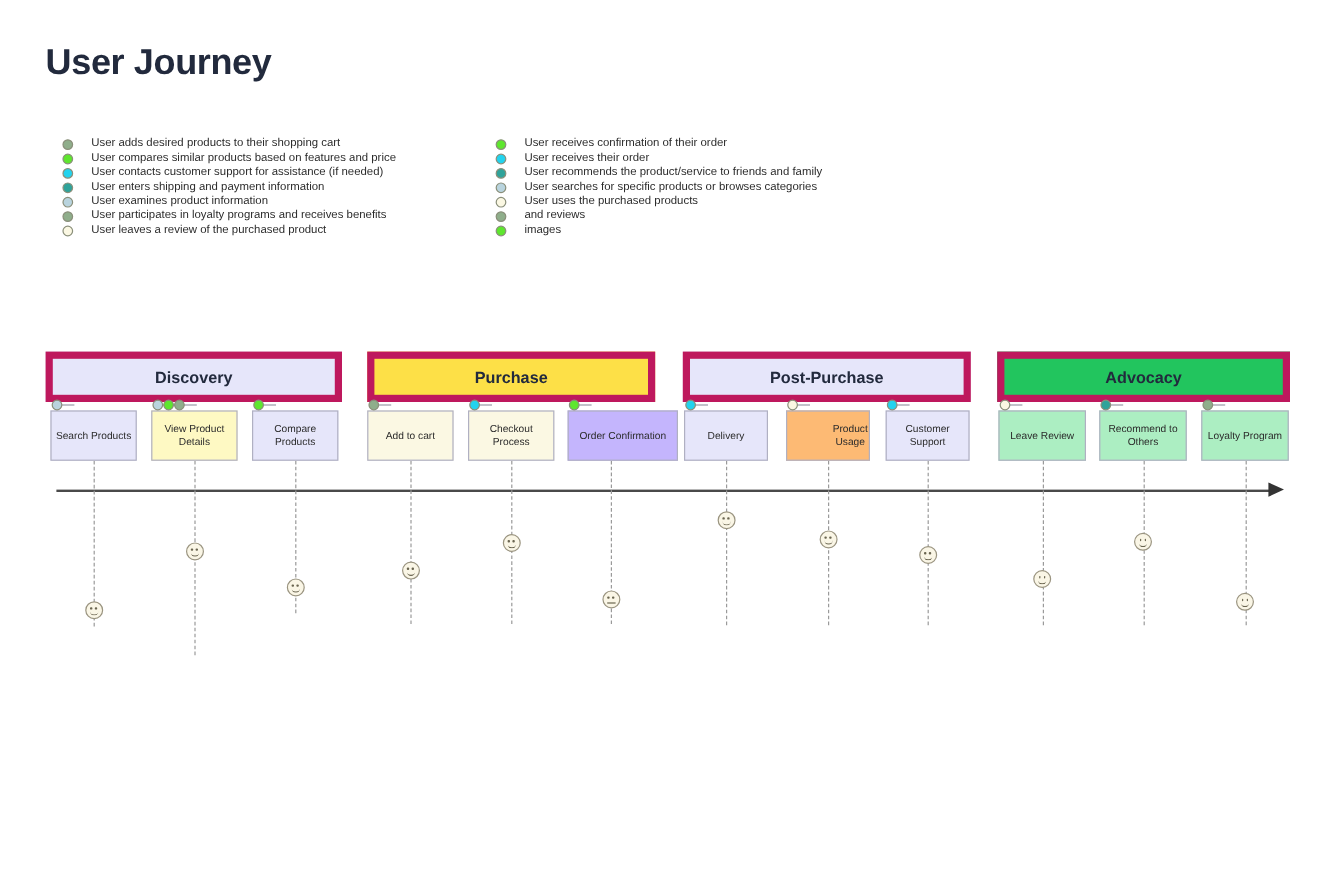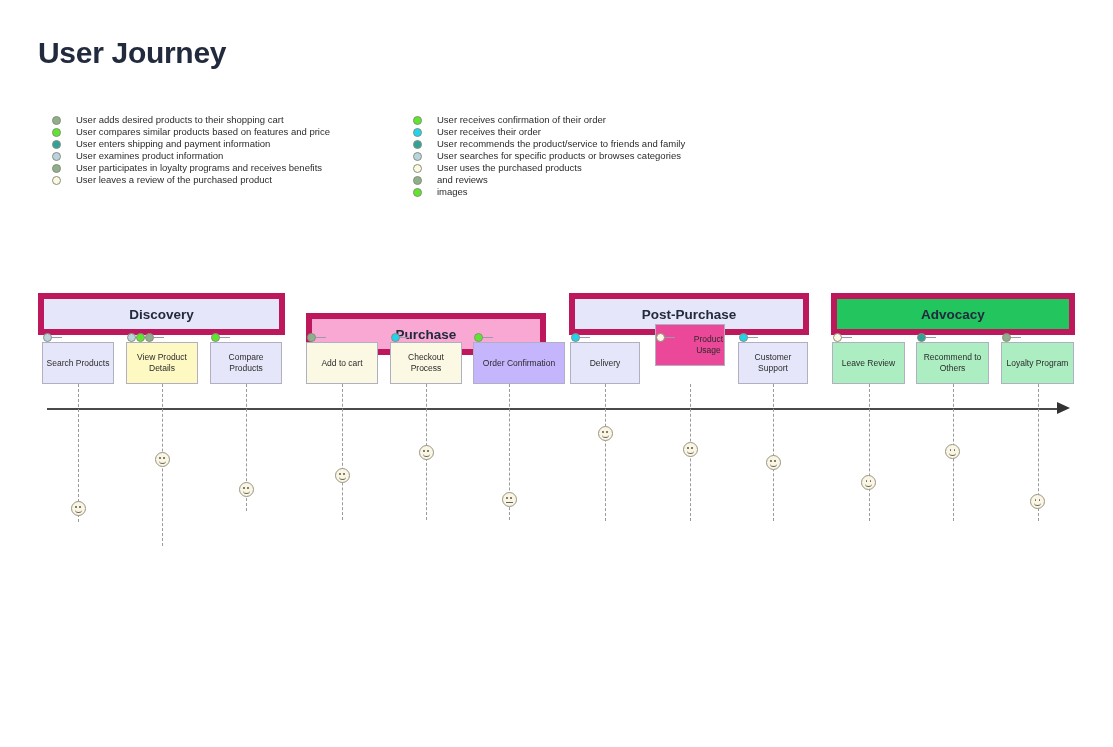--- a/index.html
+++ b/index.html
@@ -165,20 +165,24 @@
 <div class="legend-col" id="legend-col-left">
     <div class="legend-row">
       <span class="legend-dot" style="background: rgb(143, 174, 139);"></span>
       <span class="legend-label">User adds desired products to their shopping cart</span>
     </div>
     <div class="legend-row">
       <span class="legend-dot" style="background: rgb(94, 230, 46);"></span>
       <span class="legend-label">User compares similar products based on features and price</span>
     </div>
     <div class="legend-row">
+      <span class="legend-dot" style="background: rgb(34, 211, 238);"></span>
+      <span class="legend-label">User contacts customer support for assistance (if needed)</span>
+    </div>
+    <div class="legend-row">
       <span class="legend-dot" style="background: rgb(47, 163, 154);"></span>
       <span class="legend-label">User enters shipping and payment information</span>
     </div>
     <div class="legend-row">
       <span class="legend-dot" style="background: rgb(185, 212, 222);"></span>
       <span class="legend-label">User examines product information</span>
     </div>
     <div class="legend-row">
       <span class="legend-dot" style="background: rgb(143, 174, 139);"></span>
       <span class="legend-label">User participates in loyalty programs and receives benefits</span>
@@ -253,21 +257,21 @@
     <div class="stage-box" style="left: 210px; top: 342px; width: 72px; background: rgb(230, 230, 250);">
       <span>Compare Products</span>
     </div>
     <div class="stage-connector" style="left: 212px; top: 337px; width: 18px;"></div>
     <div class="stage-dot" style="left: 211px; top: 333px; background: rgb(94, 230, 46); z-index: 10;"></div>
     <div class="smiley" style="left: 238.5px; top: 482px;">
       <span class="eye left"></span>
       <span class="eye right"></span>
       <span class="mouth"></span>
     </div>
-    <div class="phase-header" style="left: 306px; top: 293px; width: 240px; background: #f9a8d4; margin-top: 20px;">
+    <div class="phase-header" style="left: 306px; top: 293px; width: 240px; background: #fde047;">
       <span>Purchase</span>
     </div>
     <div class="drop-line" style="left: 342px; top: 384px; height: 136px;"></div>
     <div class="stage-box" style="left: 306px; top: 342px; width: 72px; background: rgb(251, 248, 227);">
       <span>Add to cart</span>
     </div>
     <div class="stage-connector" style="left: 308px; top: 337px; width: 18px;"></div>
     <div class="stage-dot" style="left: 307px; top: 333px; background: rgb(143, 174, 139); z-index: 10;"></div>
     <div class="smiley" style="left: 334.5px; top: 468px;">
       <span class="eye left"></span>
@@ -304,21 +308,21 @@
       <span>Delivery</span>
     </div>
     <div class="stage-connector" style="left: 572px; top: 337px; width: 18px;"></div>
     <div class="stage-dot" style="left: 571px; top: 333px; background: rgb(34, 211, 238); z-index: 10;"></div>
     <div class="smiley" style="left: 597.5px; top: 426px;">
       <span class="eye left"></span>
       <span class="eye right"></span>
       <span class="mouth"></span>
     </div>
     <div class="drop-line" style="left: 690px; top: 384px; height: 137px;"></div>
-    <div class="stage-box" style="left: 655px; top: 324px; width: 70px; background: #ec4899; padding-left: 40px;">
+    <div class="stage-box" style="left: 655px; top: 342px; width: 70px; background: #fdba74; padding-left: 40px;">
       <span>Product Usage</span>
     </div>
     <div class="stage-connector" style="left: 657px; top: 337px; width: 18px;"></div>
     <div class="stage-dot" style="left: 656px; top: 333px; background: rgb(251, 248, 227); z-index: 10;"></div>
     <div class="smiley" style="left: 682.5px; top: 442px;">
       <span class="eye left"></span>
       <span class="eye right"></span>
       <span class="mouth"></span>
     </div>
     <div class="drop-line" style="left: 773px; top: 384px; height: 137px;"></div>

